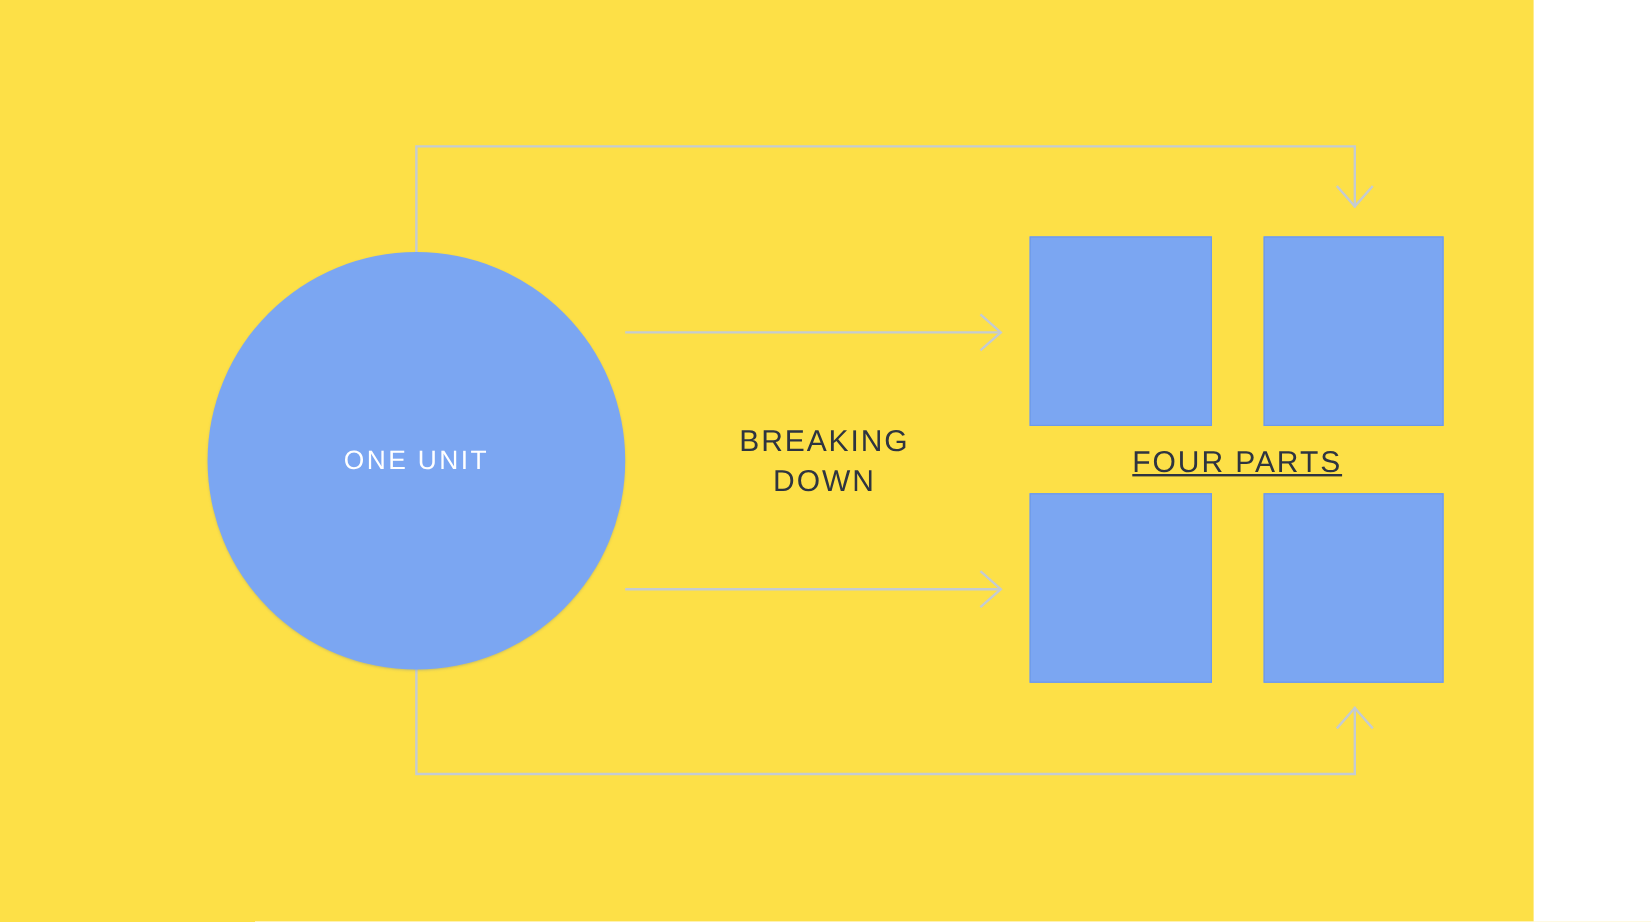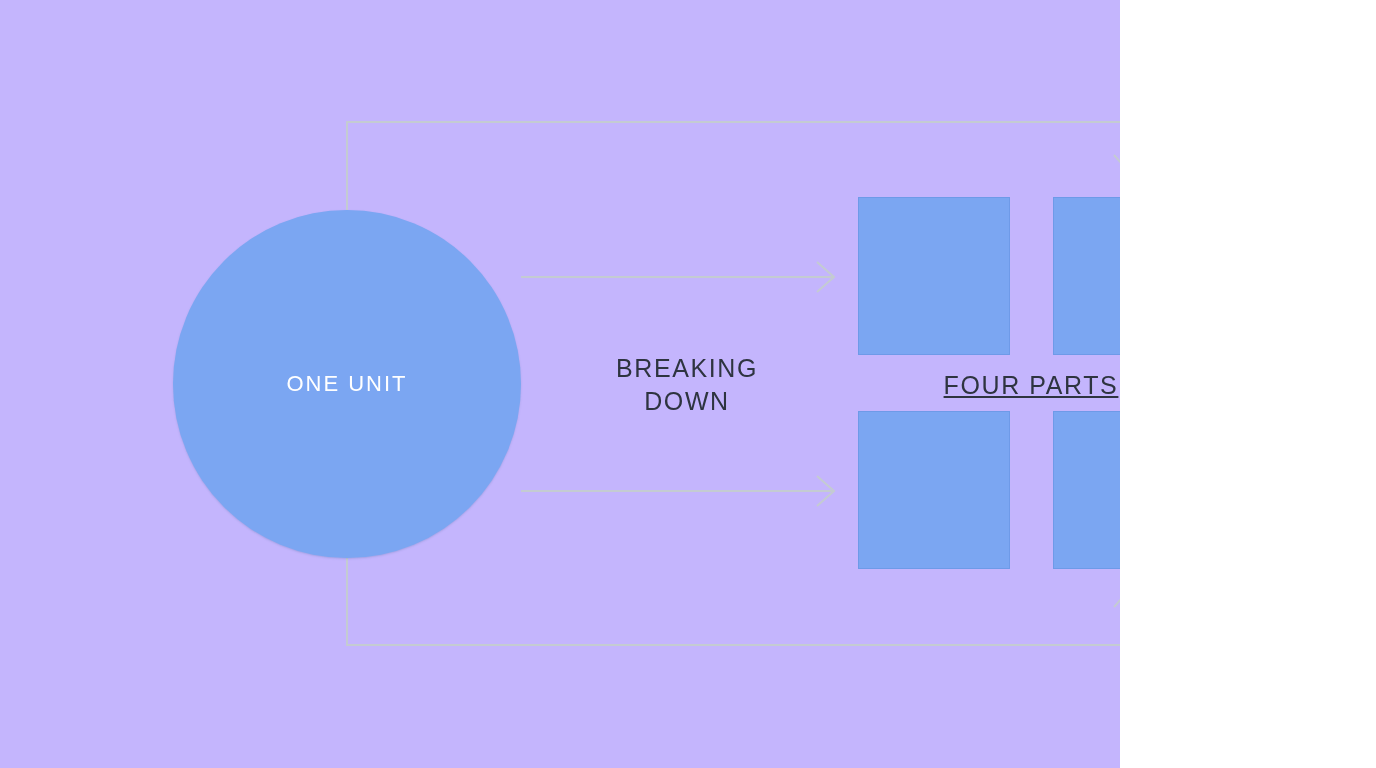--- a/index.html
+++ b/index.html
@@ -6,23 +6,23 @@
   html, body {
     margin: 0;
     padding: 0;
     background: #ffffff;
   }
   body {
     font-family: "Liberation Sans", sans-serif;
   }
   #canvas {
     position: relative;
-    width: 1120px;
+    width: 1278px;
     height: 768px;
-    background: #c4b5fd;
+    background: #fde047;
     overflow: hidden;
   }
   #diagram-svg {
     position: absolute;
     left: 0;
     top: 0;
     width: 1376px;
     height: 768px;
     display: block;
   }

